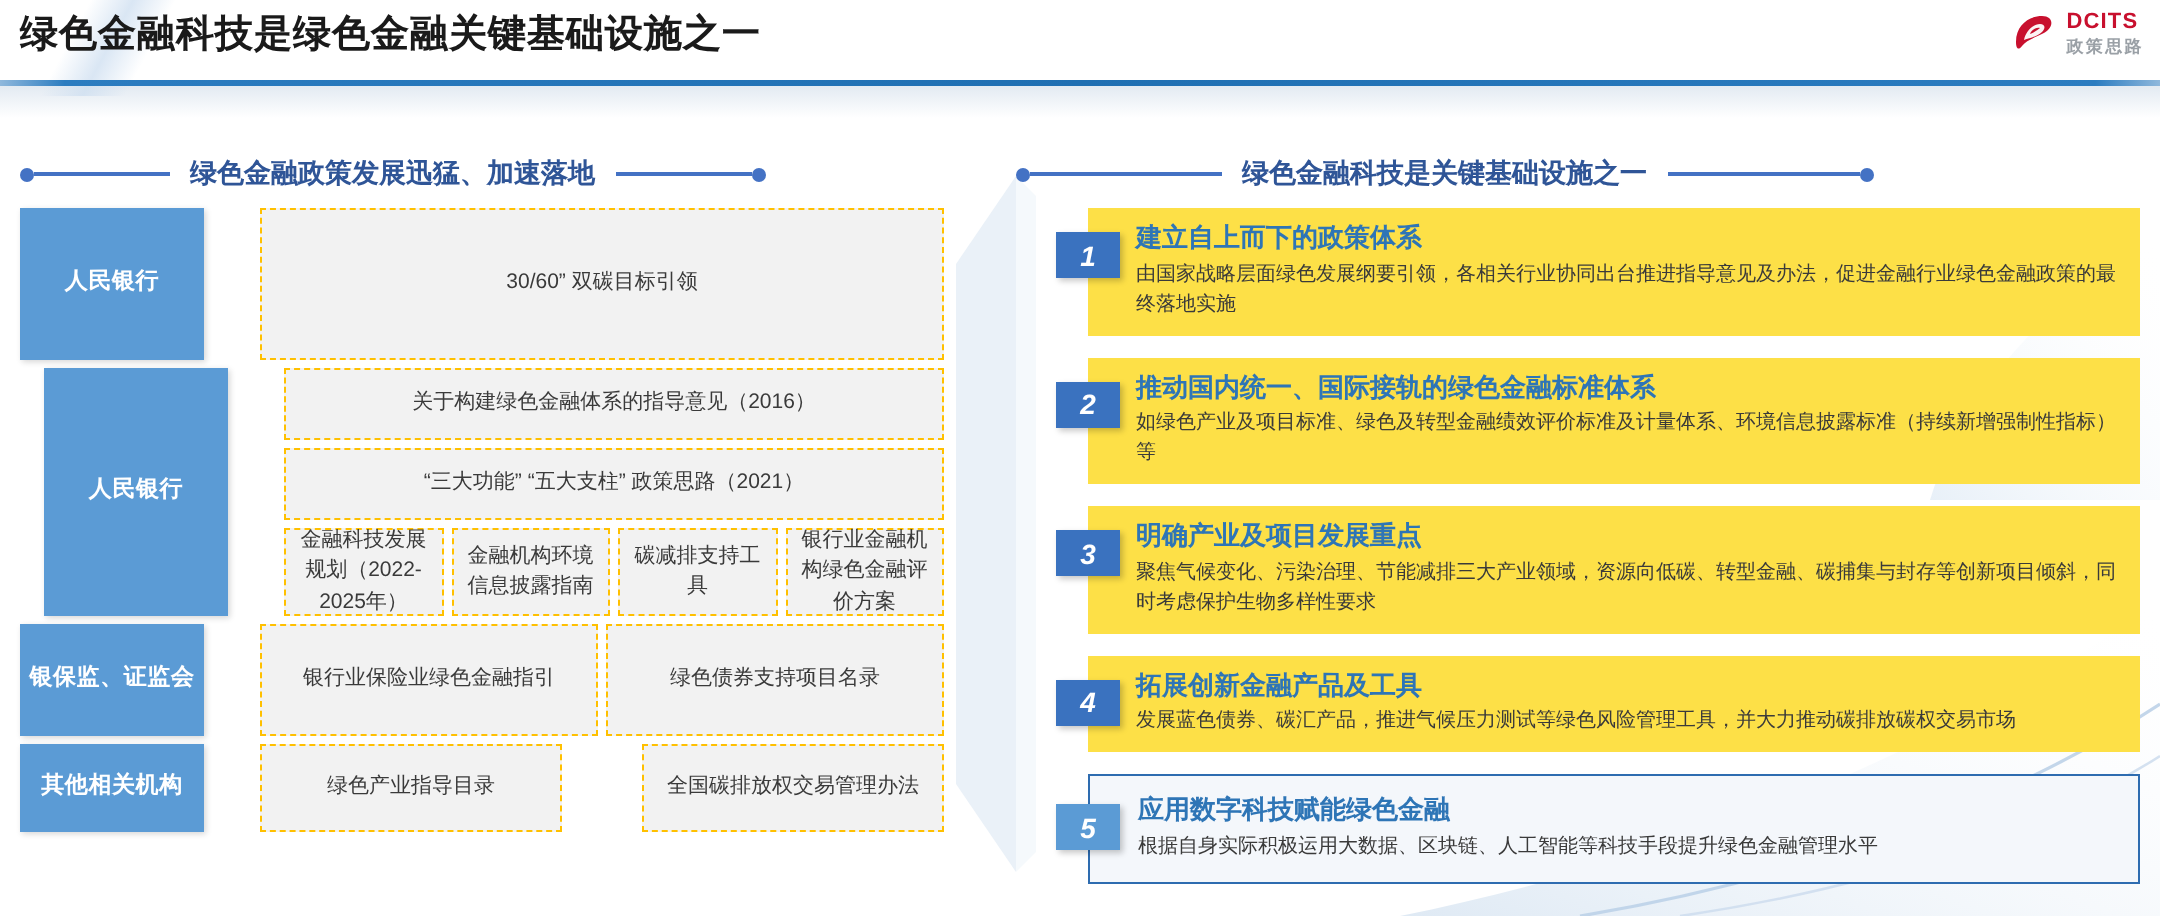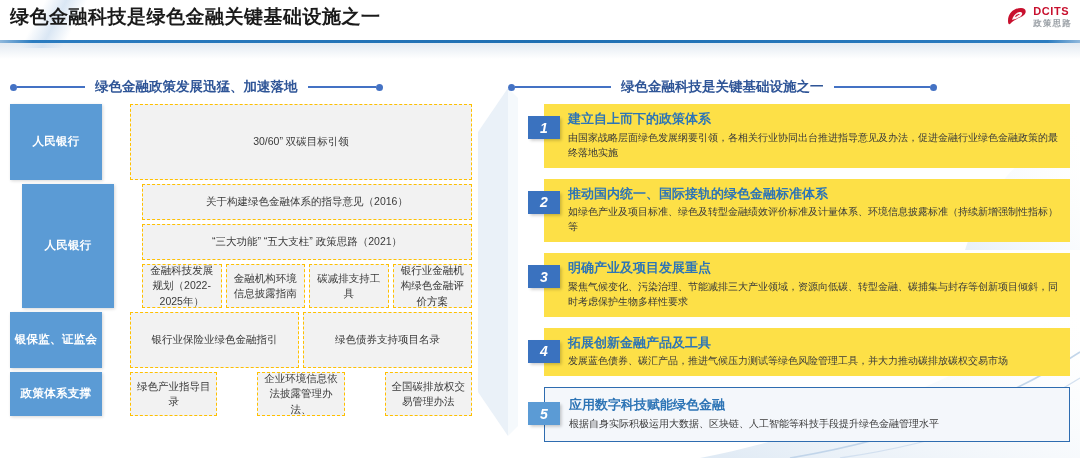--- a/index.html
+++ b/index.html
@@ -276,25 +276,24 @@
     <div class="lrow-label">银保监、证监会</div>
     <div class="lrow-body">
       <div class="lband">
         <div class="lcell">银行业保险业绿色金融指引</div>
         <div class="lcell">绿色债券支持项目名录</div>
       </div>
     </div>
   </div>
 
   <div class="lrow row-other">
-    <div class="lrow-label">政策体系支撑</div>
+    <div class="lrow-label">其他相关机构</div>
     <div class="lrow-body">
       <div class="lband">
         <div class="lcell">绿色产业指导目录</div>
-        <div class="lcell">企业环境信息依法披露管理办法、</div>
         <div class="lcell">全国碳排放权交易管理办法</div>
       </div>
     </div>
   </div>
 
 </div>
 
 <div class="sec-head" style="left:508px; top:78px; width:542px;">
   <span class="hdot"></span>
   <span class="hline" style="width:96px;"></span>

